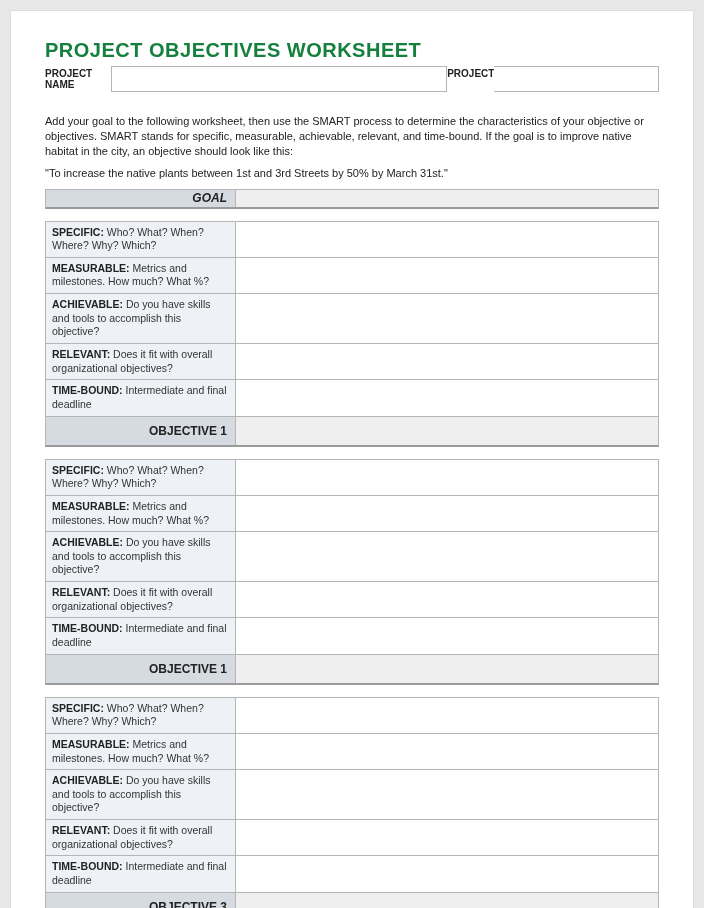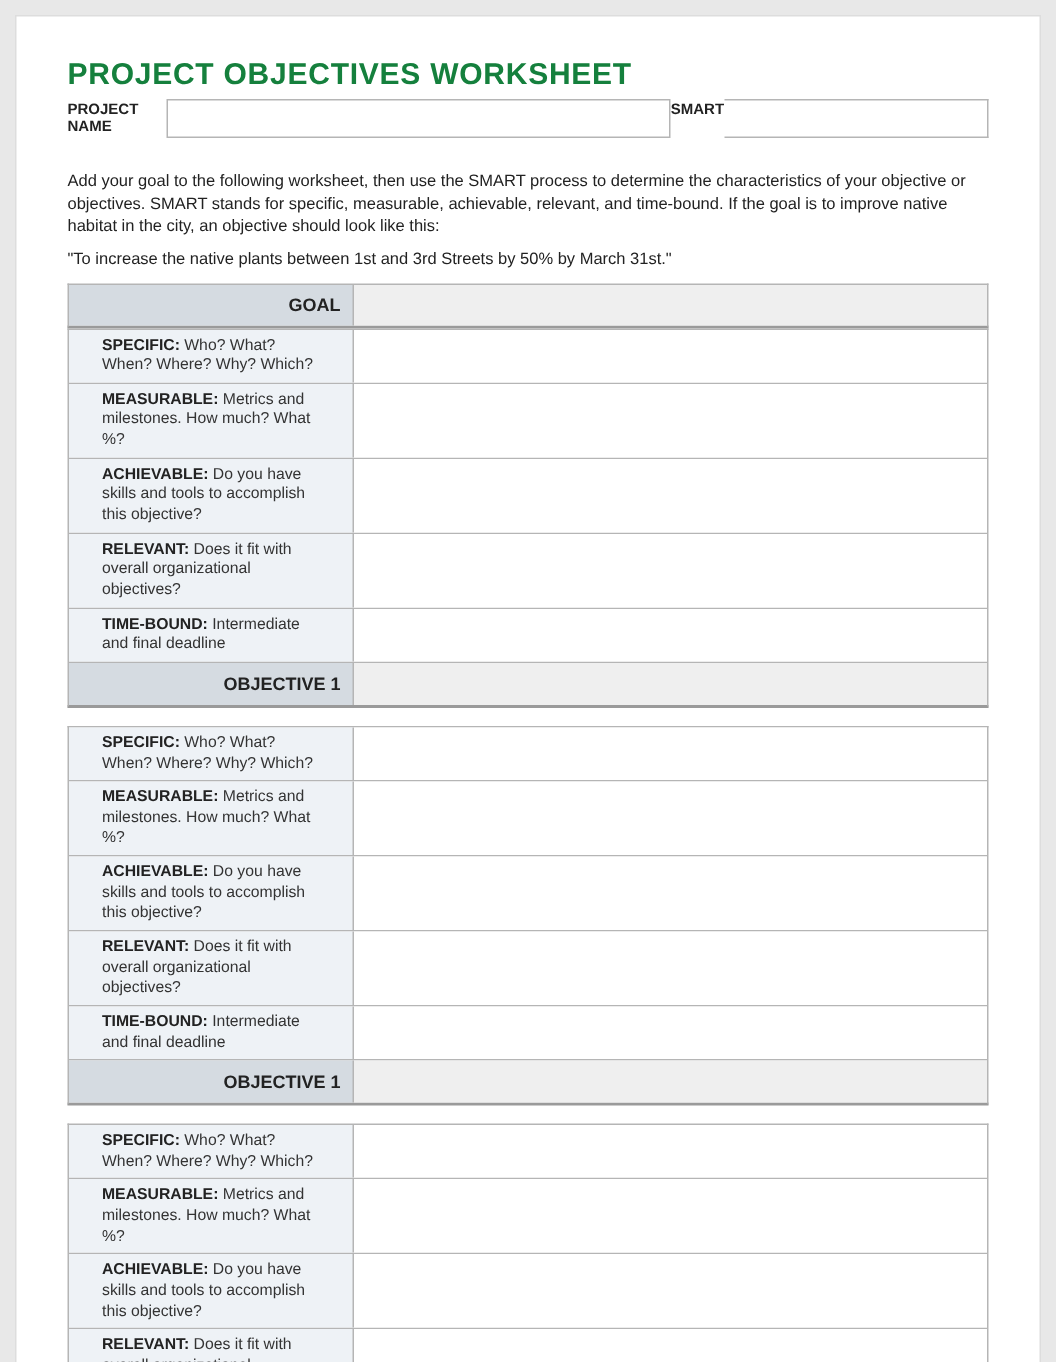--- a/index.html
+++ b/index.html
@@ -54,21 +54,23 @@
     .example {
       font-size: 11px;
       color: #222;
       margin-top: 8px;
       margin-bottom: 10px;
     }
     .goal-row {
       display: flex;
       border: 1px solid #b5b5b5;
       border-bottom: 2px solid #9a9a9a;
-      height: 30px;
+      height: 20px;
+      margin-bottom: 12px;
+      font-style: italic;
     }
     .goal-label {
       width: 190px;
       background: #d5dbe1;
       border-right: 1px solid #b5b5b5;
       display: flex;
       align-items: center;
       justify-content: flex-end;
       padding-right: 8px;
       font-size: 12px;
@@ -83,21 +85,21 @@
     }
     .smart-row {
       display: flex;
       border-bottom: 1px solid #b5b5b5;
       min-height: 35px;
     }
     .smart-label {
       width: 190px;
       background: #eef2f6;
       border-right: 1px solid #b5b5b5;
-      padding: 4px 22px;
+      padding: 4px 6px;
       font-size: 10.5px;
       line-height: 1.3;
       color: #333;
     }
     .smart-label .bold { font-weight: bold; color: #222; }
     .smart-value { flex: 1; background: #ffffff; }
     .objective-row {
       display: flex;
       height: 28px;
     }
@@ -120,21 +122,21 @@
 
 <div class="page">
   <h1>PROJECT OBJECTIVES WORKSHEET</h1>
 
   <div class="header-row">
     <div class="header-cell project">
       <div class="header-label">PROJECT NAME</div>
       <input class="header-input" type="text" value="" style="">
     </div>
     <div class="header-cell author">
-      <div class="header-label">SMART</div>
+      <div class="header-label">PROJECT</div>
       <input class="header-input" type="text" value="" style="">
     </div>
   </div>
 
   <p class="instructions">Add your goal to the following worksheet, then use the SMART process to determine the characteristics of your objective or objectives. SMART stands for specific, measurable, achievable, relevant, and time-bound. If the goal is to improve native habitat in the city, an objective should look like this:</p>
   <p class="example">"To increase the native plants between 1st and 3rd Streets by 50% by March 31st."</p>
 
   <div class="goal-row">
     <div class="goal-label">GOAL</div>
     <div class="goal-value"></div>

